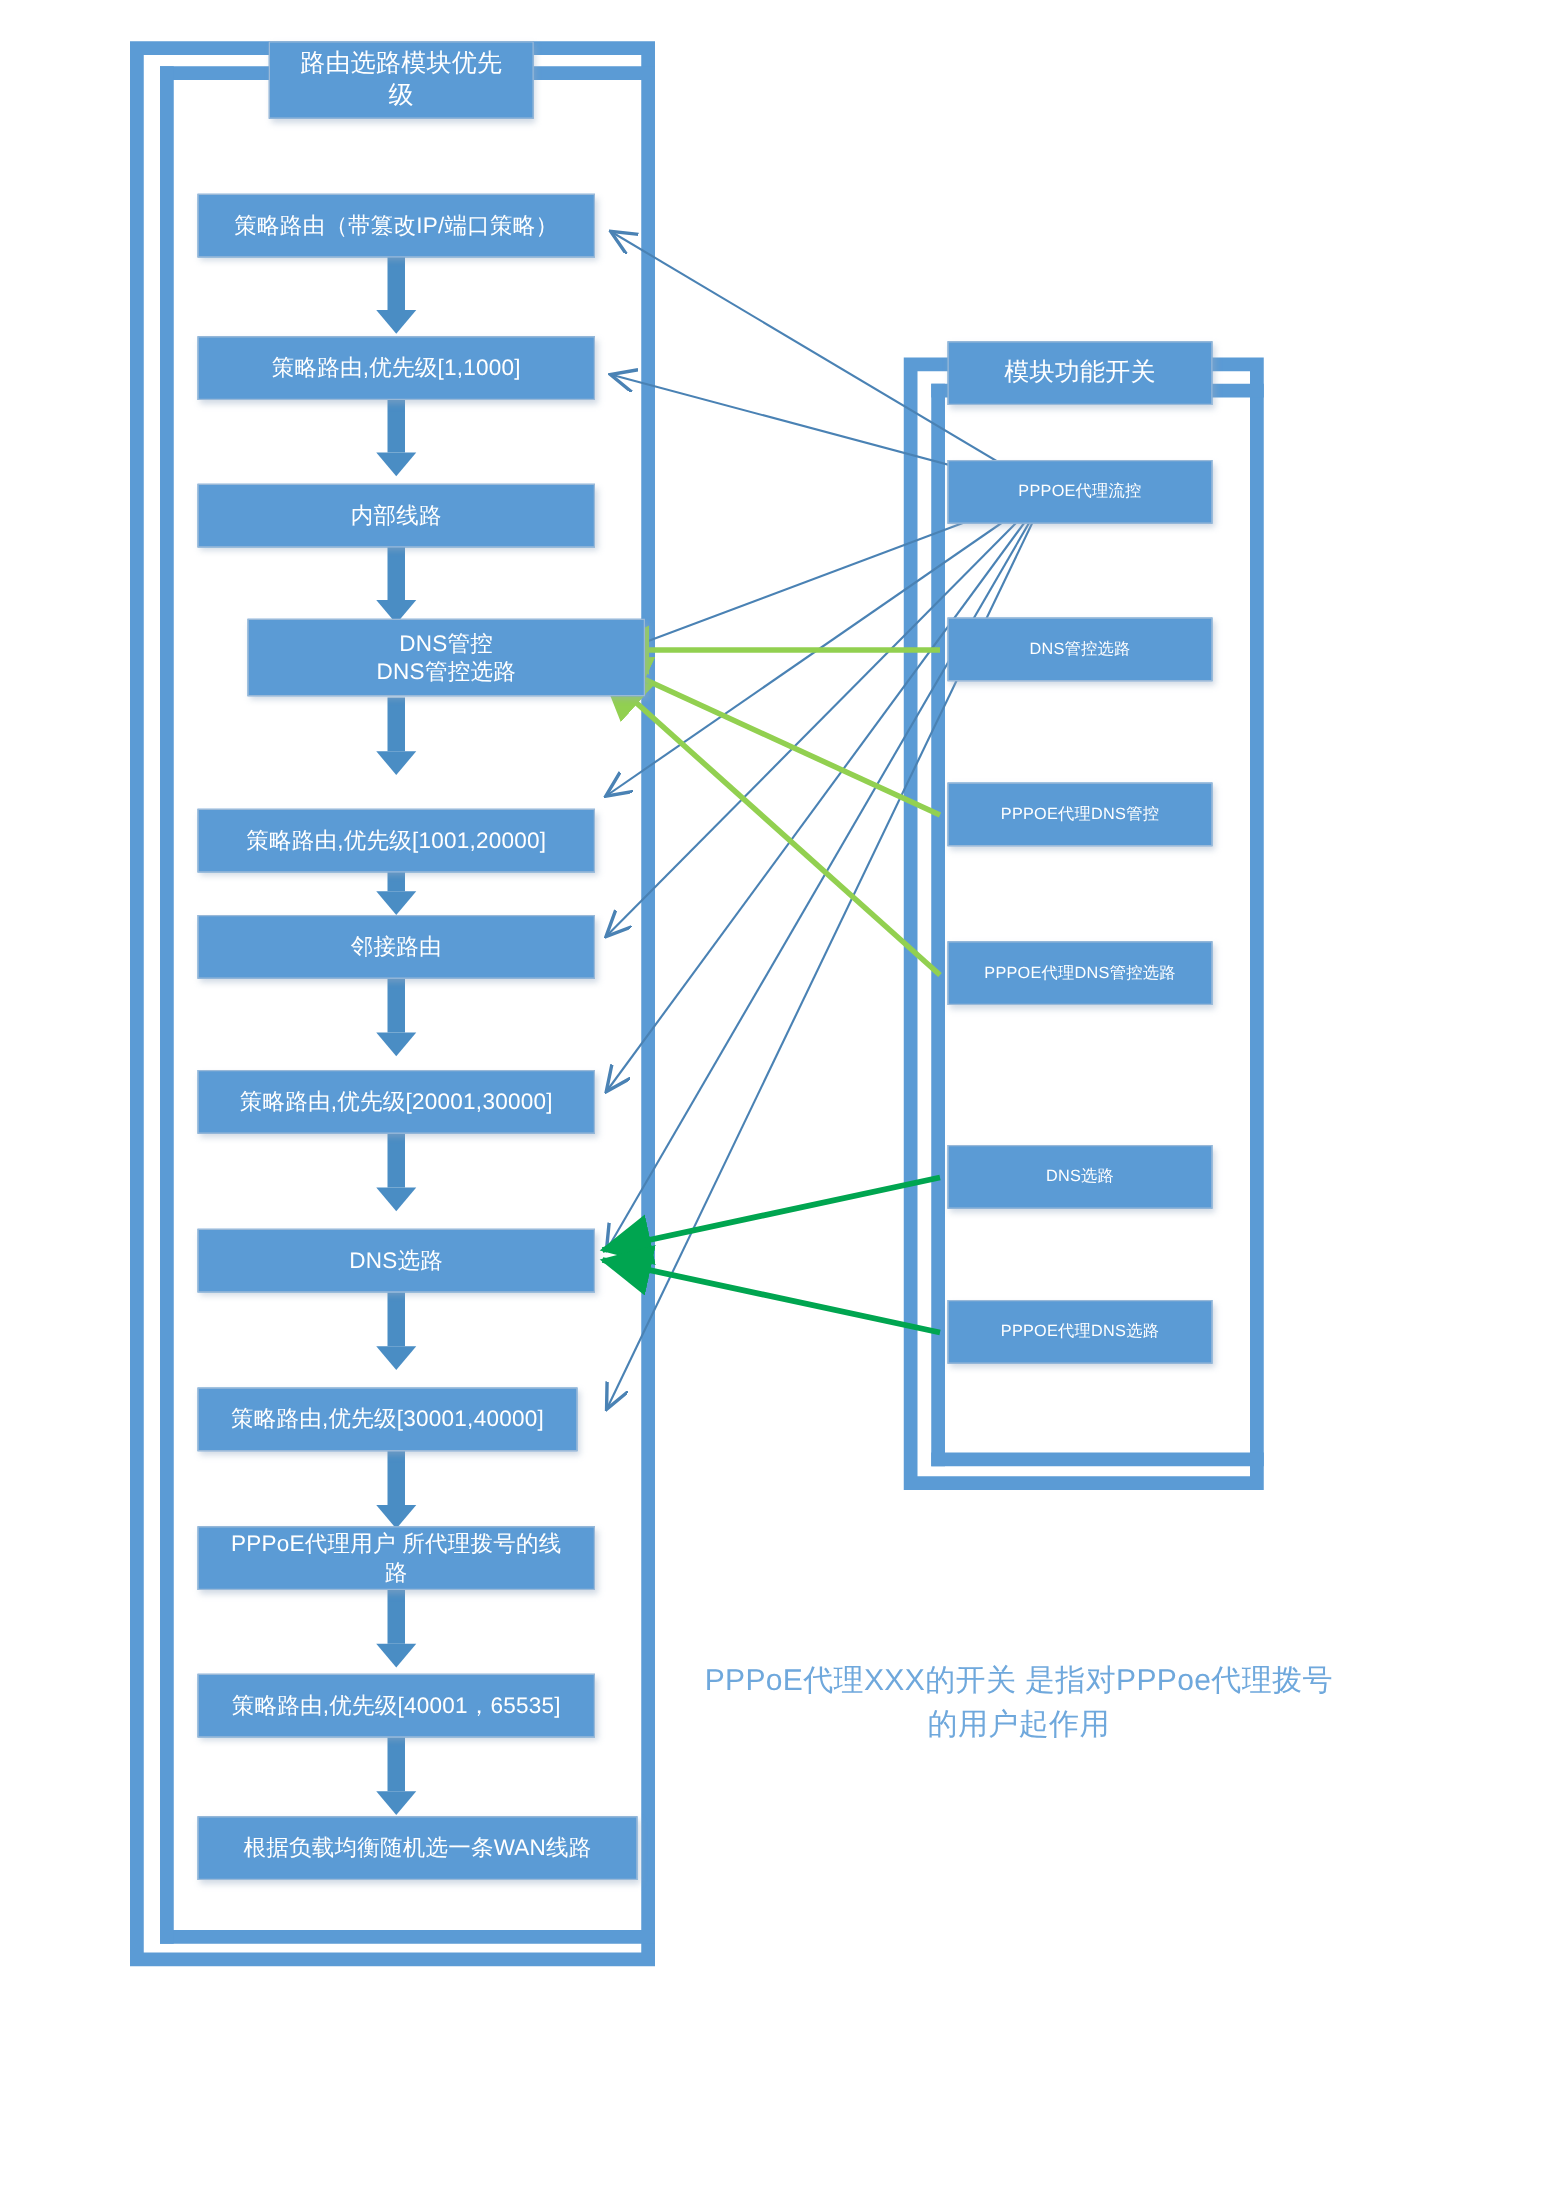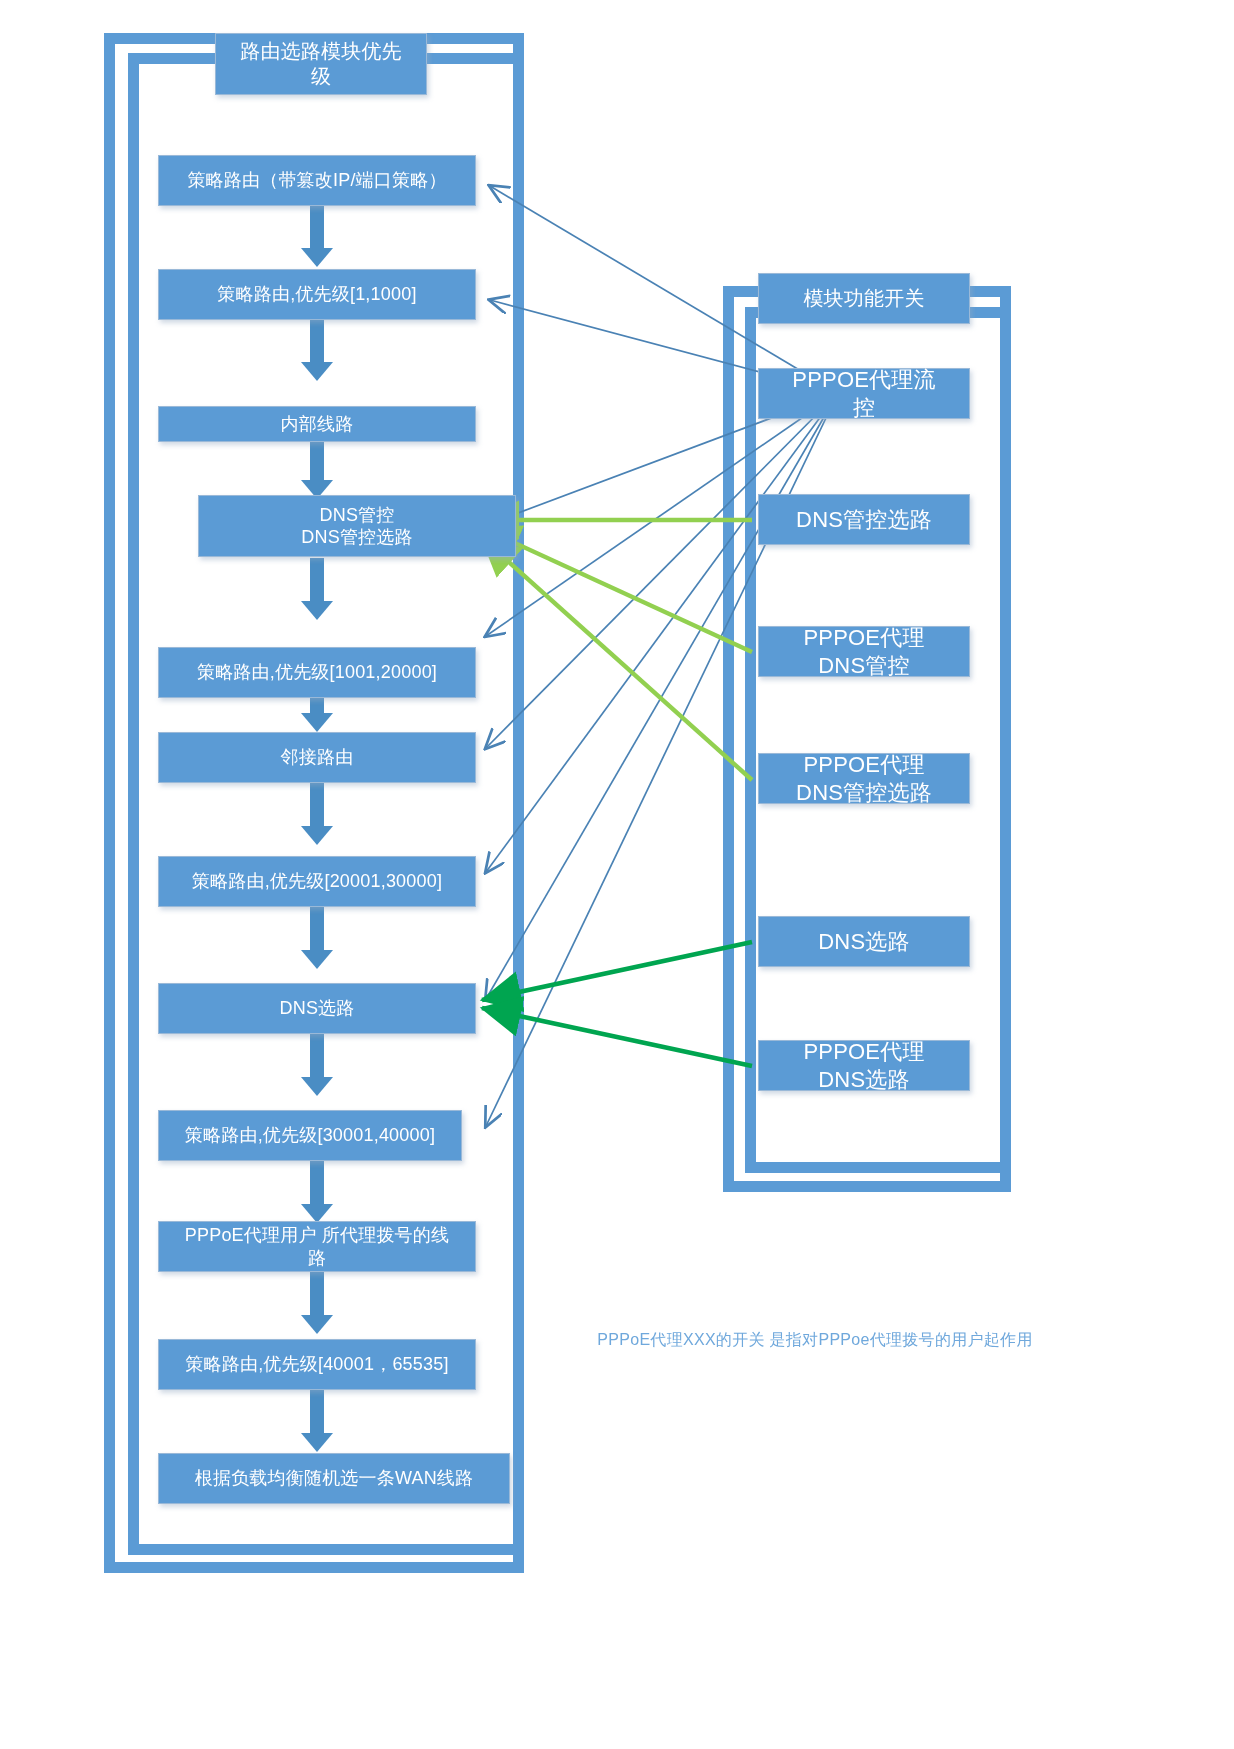--- a/index.html
+++ b/index.html
@@ -55,21 +55,21 @@
     box-sizing:border-box;
     border:1px solid #9ab9d8;
     box-shadow:2px 3px 5px rgba(150,170,195,.45);
     line-height:1.24;
     padding:2px 23px;
     white-space:pre-line;
     letter-spacing:.2px;
   }
   .title-box{ font-size:20px; }
   .flow-box { font-size:18px; }
-  .sw-box   { font-size:22px; }
+  .sw-box   { font-size:13px; }
 
   
   .dnarrow{ position:absolute; }
   .dnarrow .shaft{
     position:absolute;
     left:50%;
     transform:translateX(-50%);
     top:0;
     width:14px;
     background:#4A8DC4;
@@ -85,21 +85,21 @@
     border-top:19px solid #4A8DC4;
   }
 
   
   #links{ position:absolute; left:0; top:0; width:1234px; height:1749px; pointer-events:none; }
 
   
   .caption{
     position:absolute;
     color:#6FA8DC;
-    font-size:16px;
+    font-size:24px;
     text-align:center;
     line-height:1.45;
     letter-spacing:.3px;
   }
 </style>
 </head>
 <body>
 
 <div id="canvas">
 
@@ -188,21 +188,21 @@
     <div class="shaft" style="height:43px;"></div>
       <div class="head"></div>
     </div>
 
   <div class="box title-box" style="left:215px;top:33px;width:212px;height:62px;">路由选路模块优先级</div>
 
   <div class="box flow-box" style="left:158px;top:155px;width:318px;height:51px;">策略路由（带篡改IP/端口策略）</div>
 
   <div class="box flow-box" style="left:158px;top:269px;width:318px;height:51px;">策略路由,优先级[1,1000]</div>
 
-  <div class="box flow-box" style="left:158px;top:387px;width:318px;height:36px;margin-top:19px;">内部线路</div>
+  <div class="box flow-box" style="left:158px;top:387px;width:318px;height:51px;">内部线路</div>
 
   <div class="box flow-box" style="left:158px;top:495px;width:318px;height:62px;margin-left:40px;">DNS管控
 DNS管控选路</div>
 
   <div class="box flow-box" style="left:158px;top:619px;width:318px;height:51px;margin-top:28px;">策略路由,优先级[1001,20000]</div>
 
   <div class="box flow-box" style="left:158px;top:732px;width:318px;height:51px;">邻接路由</div>
 
   <div class="box flow-box" style="left:158px;top:856px;width:318px;height:51px;">策略路由,优先级[20001,30000]</div>
 

